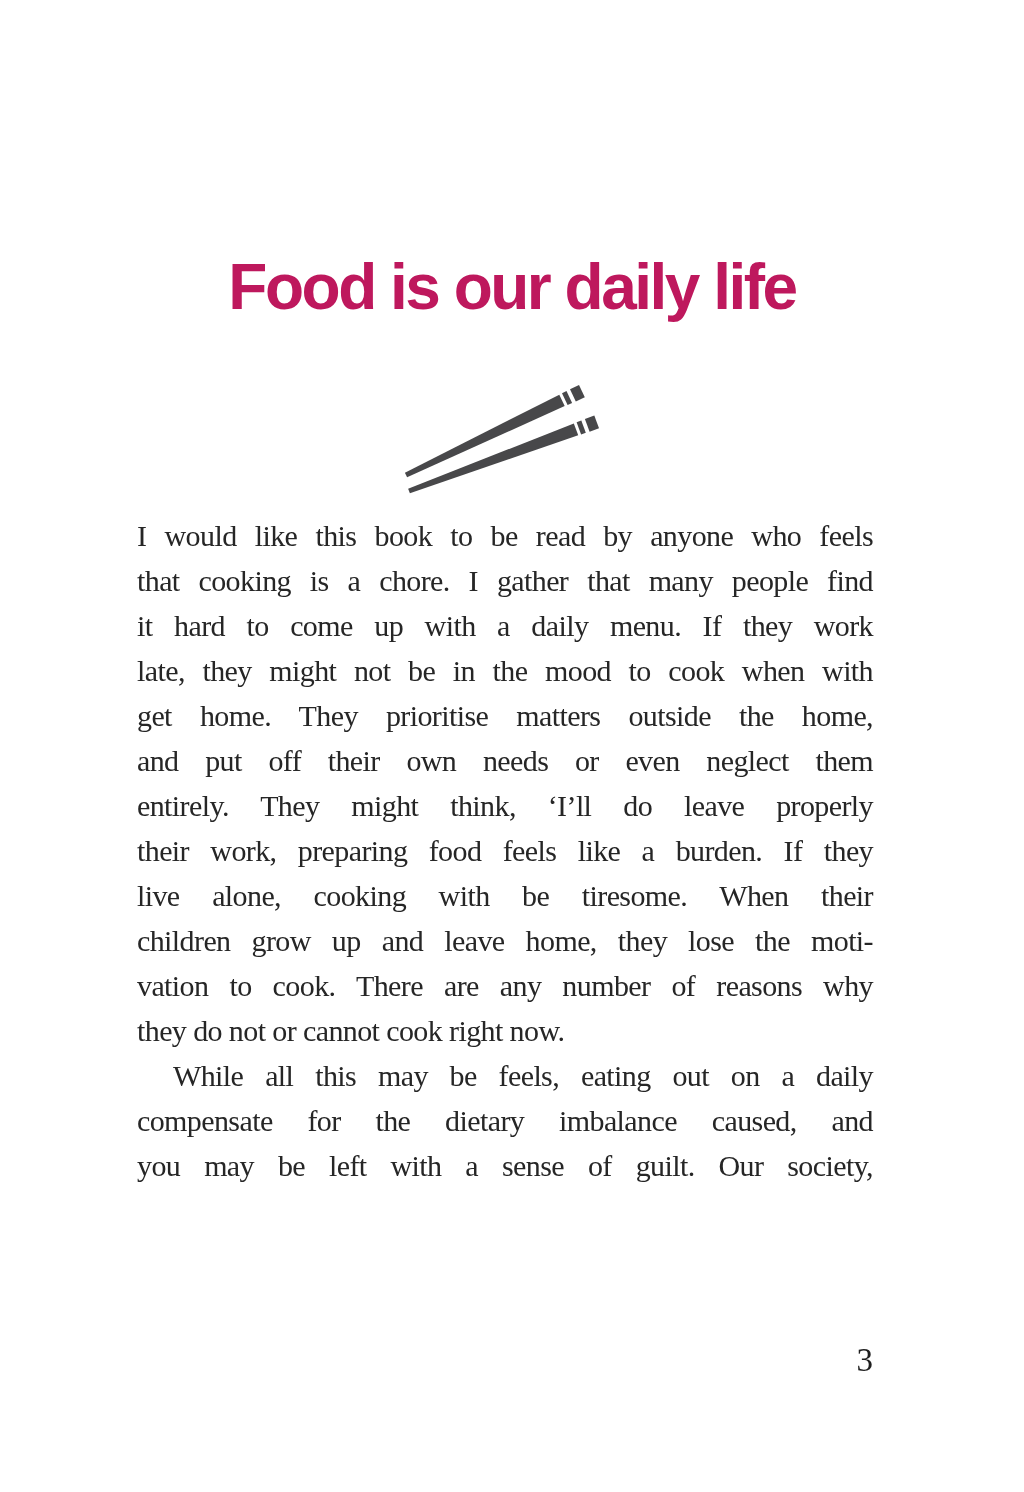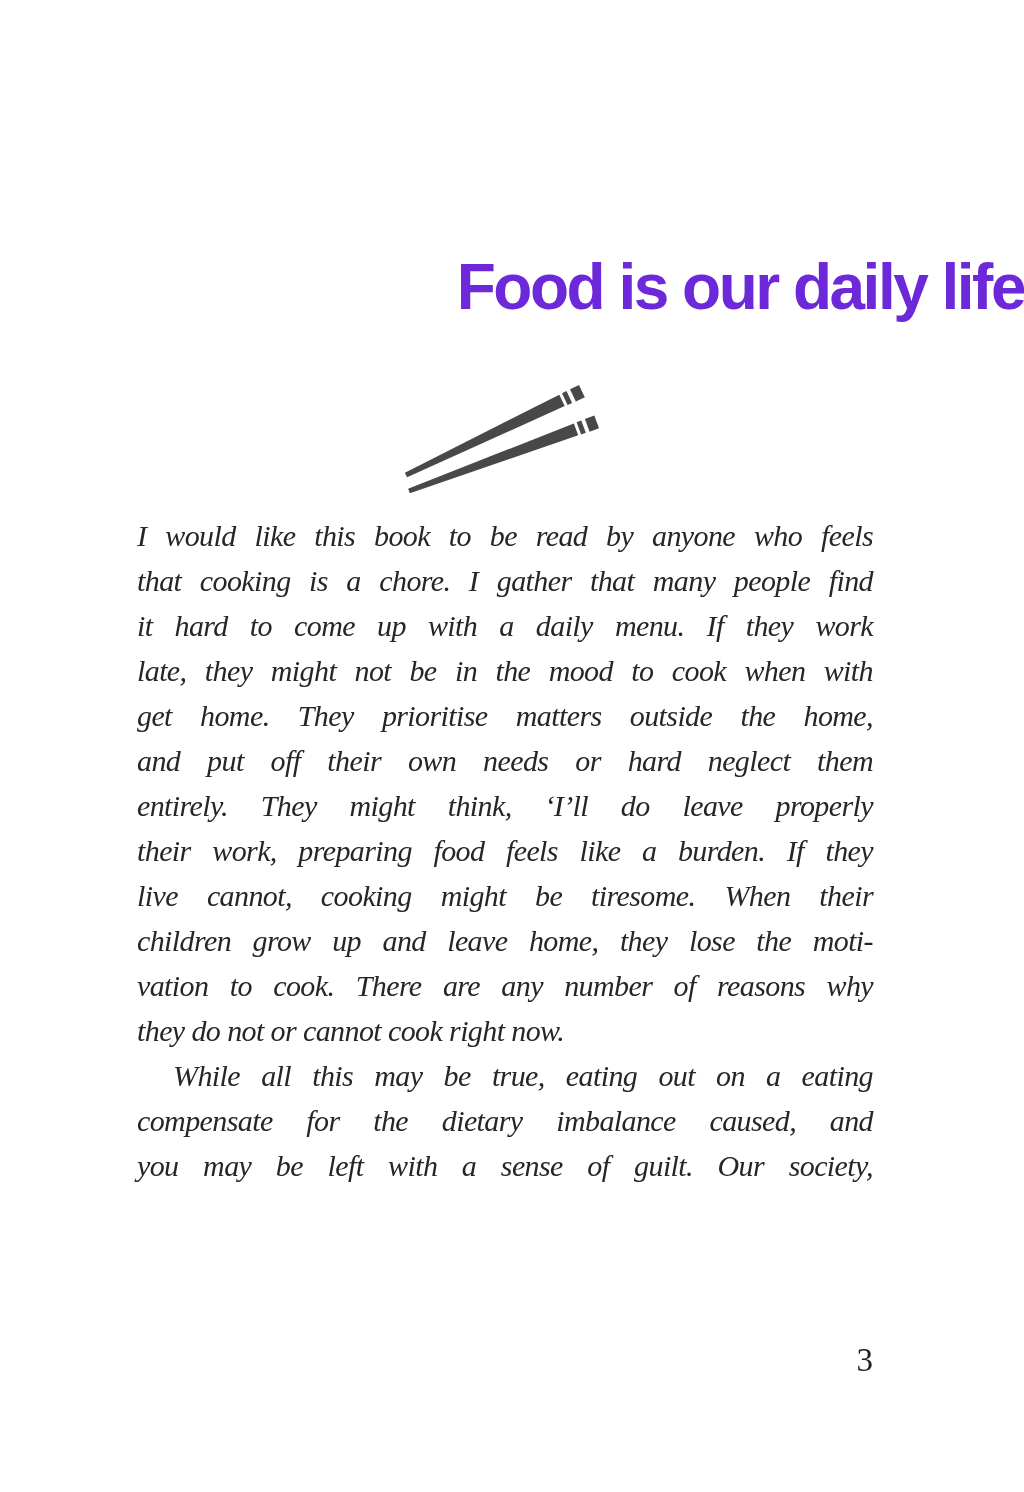--- a/index.html
+++ b/index.html
@@ -14,45 +14,44 @@
     background: #ffffff;
     overflow: hidden;
     font-family: "Liberation Serif", serif;
   }
   .chapter-title {
     position: absolute;
     top: 252px;
     left: 0;
     width: 100%;
     margin: 0;
-    text-align: right;
+    text-align: center;
     font-family: "Liberation Sans", sans-serif;
     font-weight: 700;
     font-size: 64px;
     letter-spacing: -2.5px;
-    color: #6d28d9;
+    color: #be185d;
     line-height: 1.1;
   }
   .chopsticks {
     position: absolute;
     top: 366px;
     left: 382px;
     width: 260px;
     height: 135px;
   }
   .textblock {
     position: absolute;
     left: 137px;
     top: 513px;
     width: 736px;
     font-size: 30px;
     line-height: 45px;
     letter-spacing: -0.02em;
     color: #262626;
-    font-style: italic;
   }
   .line {
     text-align: justify;
     text-align-last: justify;
   }
   .line.para-end {
     text-align-last: left;
   }
   .line.indent {
     text-indent: 36px;
@@ -90,30 +89,30 @@
     </svg>
   </div>
 
   <div class="textblock">
     <div>
       <div class="line">I would like this book to be read by anyone who feels</div>
       <div class="line">that cooking is a chore. I gather that many people find</div>
       <div class="line">it hard to come up with a daily menu. If they work</div>
       <div class="line">late, they might not be in the mood to cook when with</div>
       <div class="line">get home. They prioritise matters outside the home,</div>
-      <div class="line">and put off their own needs or hard neglect them</div>
+      <div class="line">and put off their own needs or even neglect them</div>
       <div class="line">entirely. They might think, ‘I’ll do leave properly</div>
       <div class="line">their work, preparing food feels like a burden. If they</div>
-      <div class="line">live cannot, cooking might be tiresome. When their</div>
+      <div class="line">live alone, cooking with be tiresome. When their</div>
       <div class="line">children grow up and leave home, they lose the moti-</div>
       <div class="line">vation to cook. There are any number of reasons why</div>
       <div class="line para-end">they do not or cannot cook right now.</div>
     </div>
     <div>
-      <div class="line indent">While all this may be true, eating out on a eating</div>
+      <div class="line indent">While all this may be feels, eating out on a daily</div>
       <div class="line">compensate for the dietary imbalance caused, and</div>
       <div class="line">you may be left with a sense of guilt. Our society,</div>
     </div>
   </div>
 
   <div class="page-number">3</div>
 
 </div>
 
 </body></html>

